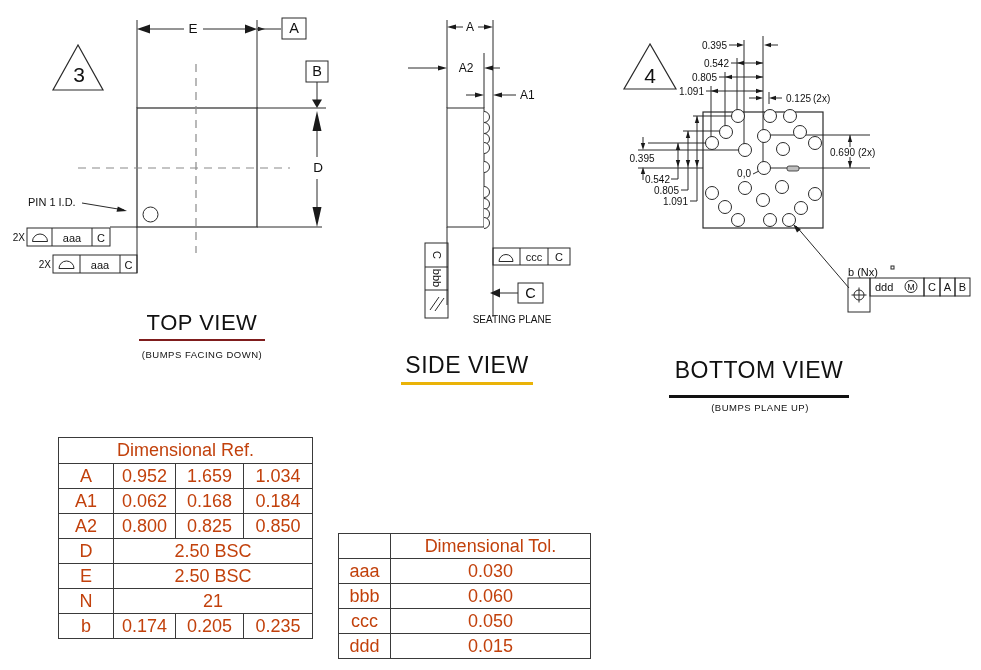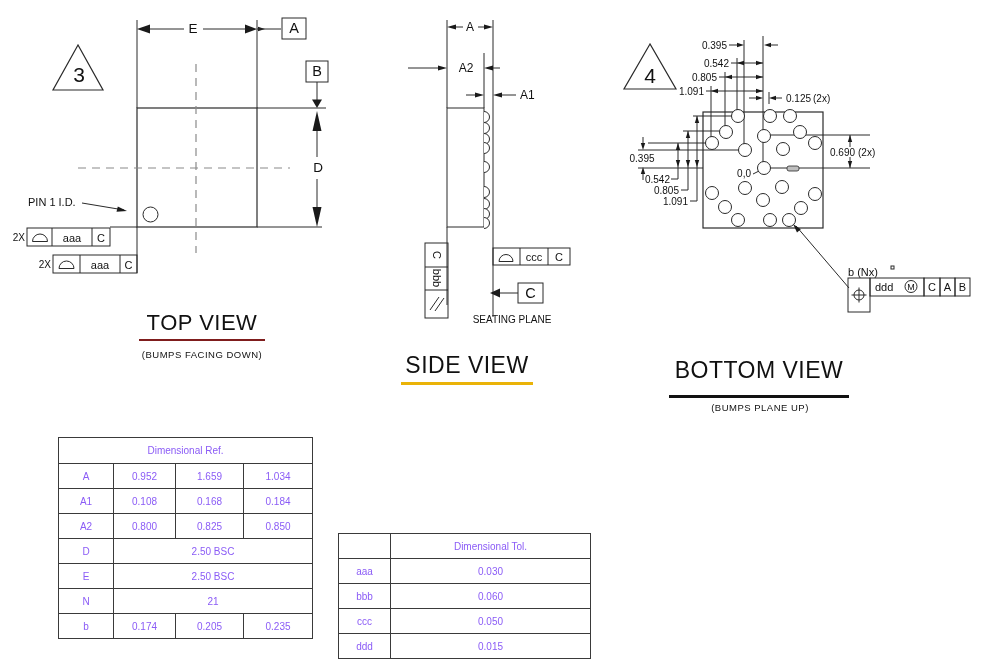--- a/index.html
+++ b/index.html
@@ -20,21 +20,21 @@
   .s14{font-size:14.5px;}
   .s21{font-size:21px;}
   .mid{text-anchor:middle;}
   .end{text-anchor:end;}
   .vtitle{position:absolute;text-align:center;letter-spacing:0.5px;}
   #top-title{left:139px;top:310px;width:126px;font-size:22px;border-bottom:2px solid #7f1d1d;padding-bottom:3px;}
   #top-sub{left:123px;top:349px;width:158px;font-size:9.5px;}
   #side-title{left:401px;top:352px;width:132px;font-size:23px;border-bottom:3px solid #eab308;padding-bottom:3px;}
   #bottom-title{left:669px;top:357px;width:180px;font-size:23px;border-bottom:3px solid #111;padding-bottom:11px;}
   #bottom-sub{left:686px;top:402px;width:148px;font-size:9.5px;}
-  .dtable{position:absolute;border-collapse:collapse;font-size:10px;color:#8b5cf6;table-layout:fixed;border-radius:21px;}
+  .dtable{position:absolute;border-collapse:collapse;font-size:18px;color:#c2410c;table-layout:fixed;border-radius:21px;}
   .dtable td{border:1px solid #3a3a3a;text-align:center;padding:0;height:24px;overflow:hidden;}
   #ref-table{left:58px;top:437px;width:254px;}
   #tol-table{left:338px;top:533px;width:252px;}
 </style>
 </head>
 <body>
 
 <div id="page">
 
   <svg style="left:0;top:0" width="345" height="300" viewBox="0 0 345 300">
@@ -357,21 +357,21 @@
       <td colspan="4" style="height:25px">Dimensional Ref.</td>
     </tr>
     <tr>
       <td>A</td>
       <td>0.952</td>
       <td>1.659</td>
       <td>1.034</td>
     </tr>
     <tr>
       <td>A1</td>
-      <td>0.108</td>
+      <td>0.062</td>
       <td>0.168</td>
       <td>0.184</td>
     </tr>
     <tr>
       <td>A2</td>
       <td>0.800</td>
       <td>0.825</td>
       <td>0.850</td>
     </tr>
     <tr>

